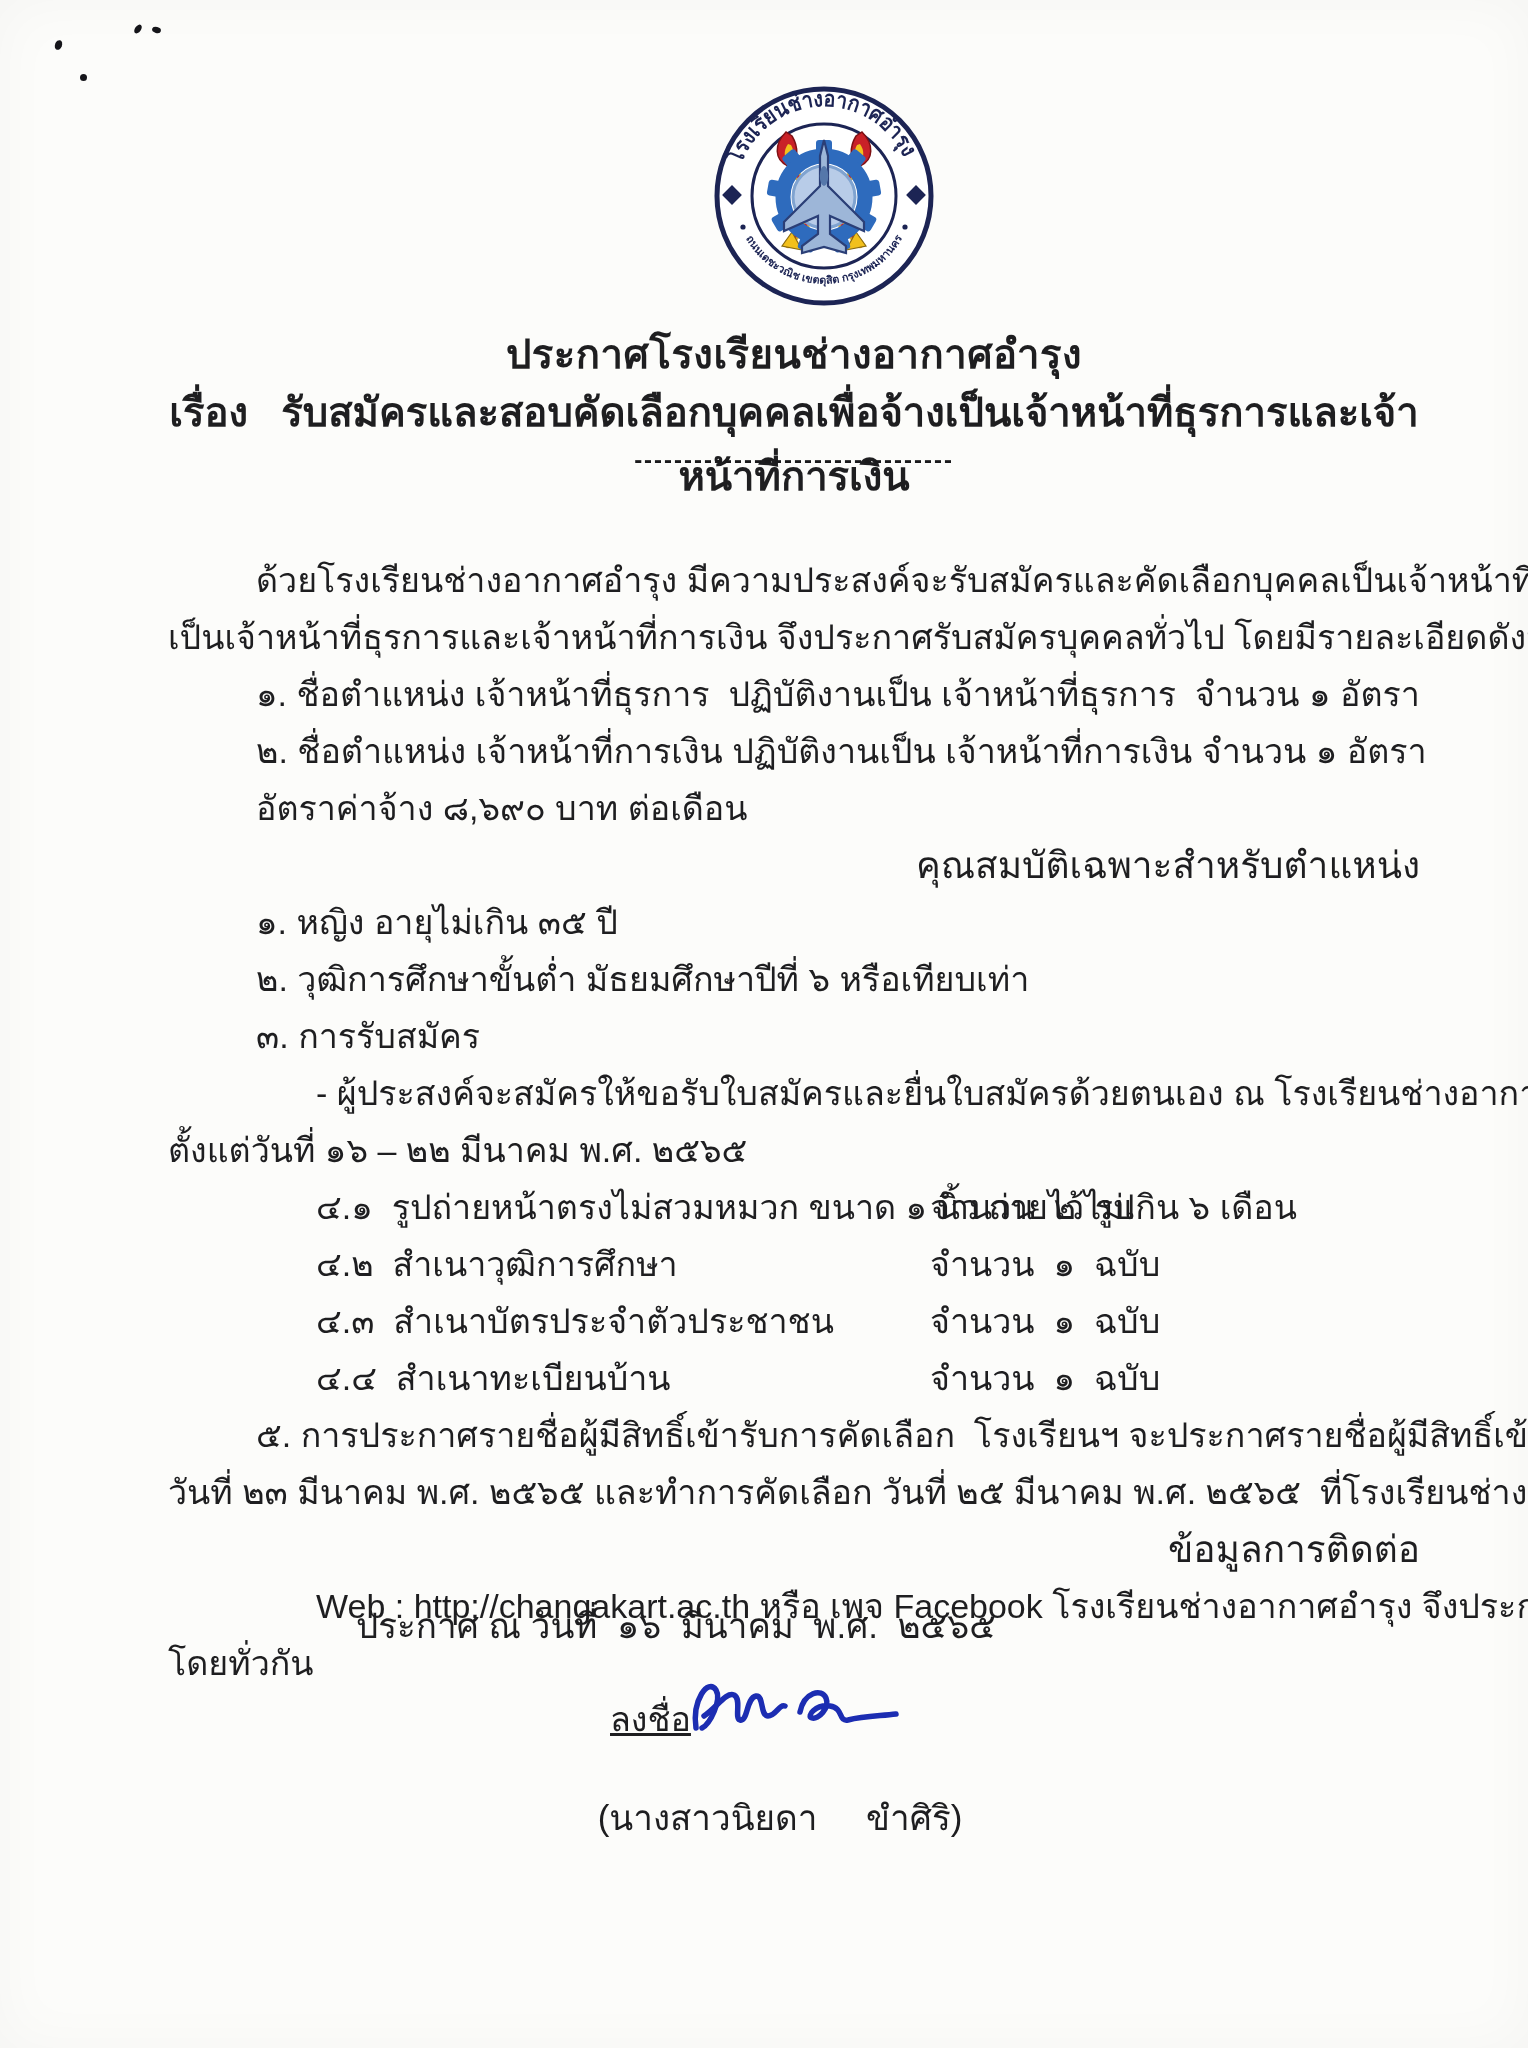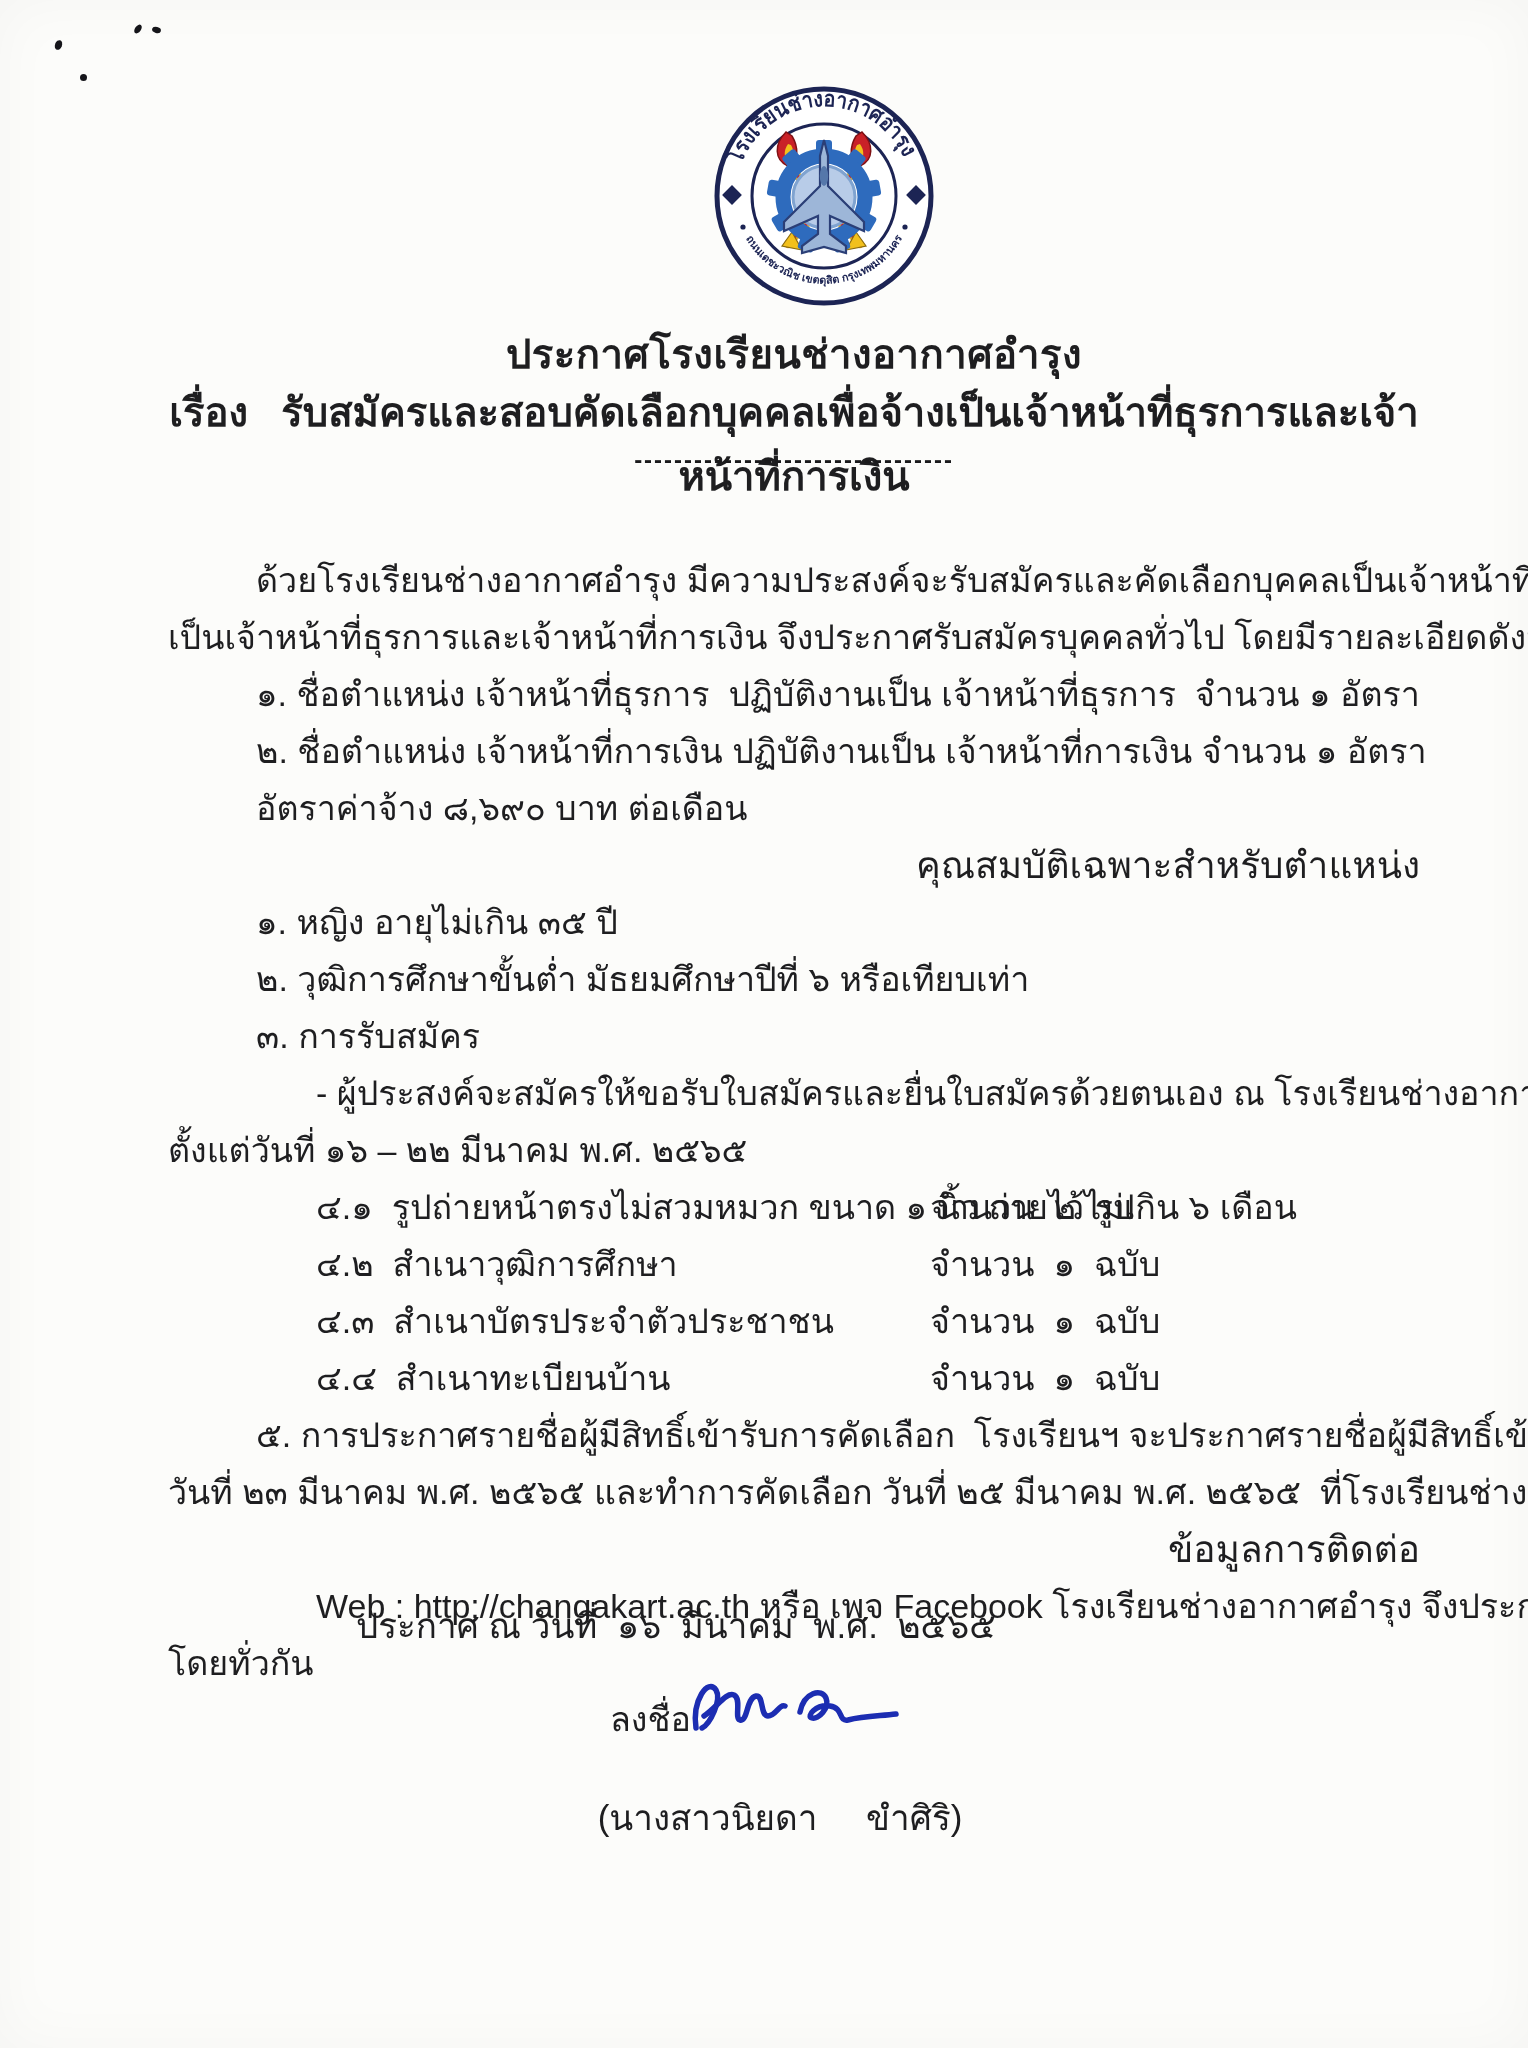--- a/index.html
+++ b/index.html
@@ -17,21 +17,21 @@
   .subject { top:380px; font-size:40px; font-weight:bold; }
   .divider { top:446px; font-size:24px; font-weight:bold; letter-spacing:2px; color:#1a1a1c; }
   .body-block { position:absolute; left:168px; top:552px; width:1252px; }
   .line { position:relative; height:57px; font-size:34px; line-height:57px; white-space:nowrap; }
   .line.bold { font-weight:normal; font-size:37px;text-align:right; }
   .ind0 { padding-left:0; }
   .ind1 { padding-left:88px; }
   .ind2 { padding-left:148px; }
   .right-col { position:absolute; left:762px; top:0; }
   .date-line { position:absolute; left:356px; top:1598px; font-size:35px; }
-  .sign-label { position:absolute; left:610px; top:1692px; font-size:34px; }
+  .sign-label { position:absolute; left:610px; top:1692px; font-size:34px;text-decoration:underline; }
   .signature-svg { position:absolute; left:684px; top:1662px; }
   .signer-name  { position:absolute; left:0; top:1790px; width:1528px; text-align:center; font-size:35px;padding-left:16px; }
   .signer-title { position:absolute; left:0; top:1840px; width:1528px; text-align:center; font-size:35px; }
 </style>
 </head>
 <body>
 
 <div class="page">
 
   <div class="speck" style="left:55px; top:40px; width:7px; height:10px; transform:rotate(20deg);"></div>

